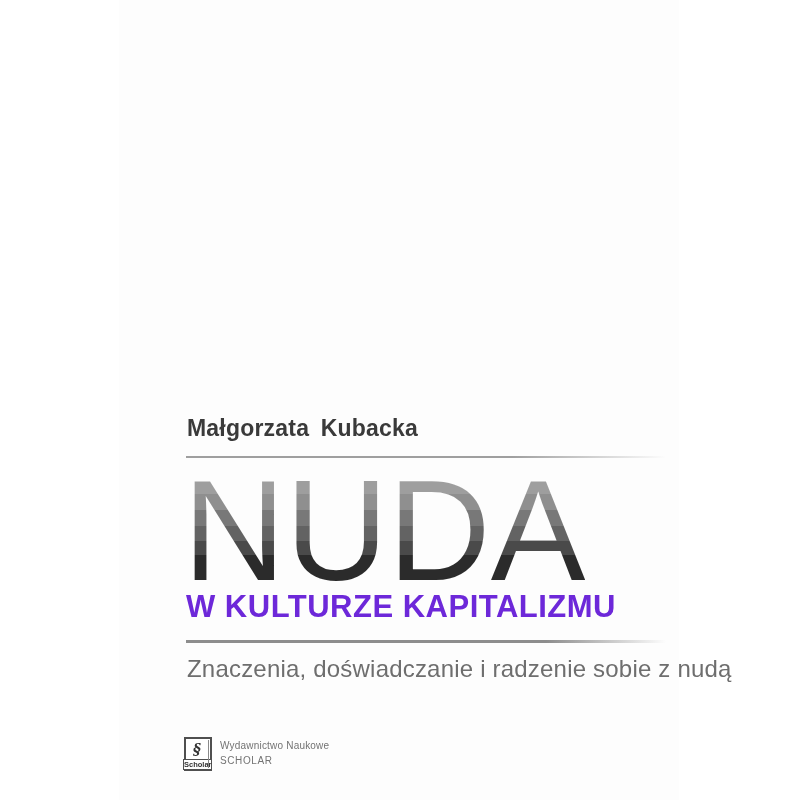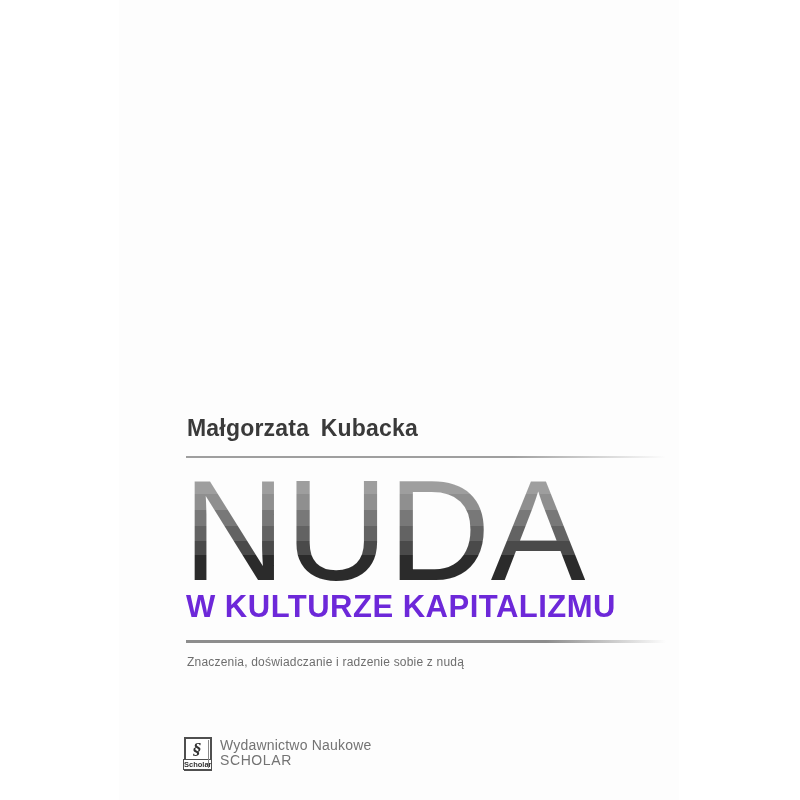--- a/index.html
+++ b/index.html
@@ -74,21 +74,21 @@
     line-height: 1;
     font-weight: 700;
     color: #6d28d9;
     letter-spacing: 0.5px;
     white-space: nowrap;
   }
   .tagline {
     position: absolute;
     left: 187px;
     top: 655px;
-    font-size: 12px;
+    font-size: 24px;
     line-height: 1.2;
     font-weight: 400;
     color: #6e6e6e;
     letter-spacing: 0.2px;
     white-space: nowrap;
   }
   .publisher {
     position: absolute;
     left: 184px;
     top: 737px;
@@ -137,21 +137,21 @@
     background: #ffffff;
     font-size: 7.5px;
     line-height: 9px;
     font-weight: 700;
     text-align: center;
     color: #333333;
     letter-spacing: 0px;
   }
   .pub-text {
     padding-top: 1px;
-    font-size: 14px;
+    font-size: 10px;
     line-height: 15px;
     color: #737373;
     letter-spacing: 0.2px;
     white-space: nowrap;
   }
   .pub-line2 {
     letter-spacing: 0.6px;
   }
 </style>
 </head>

